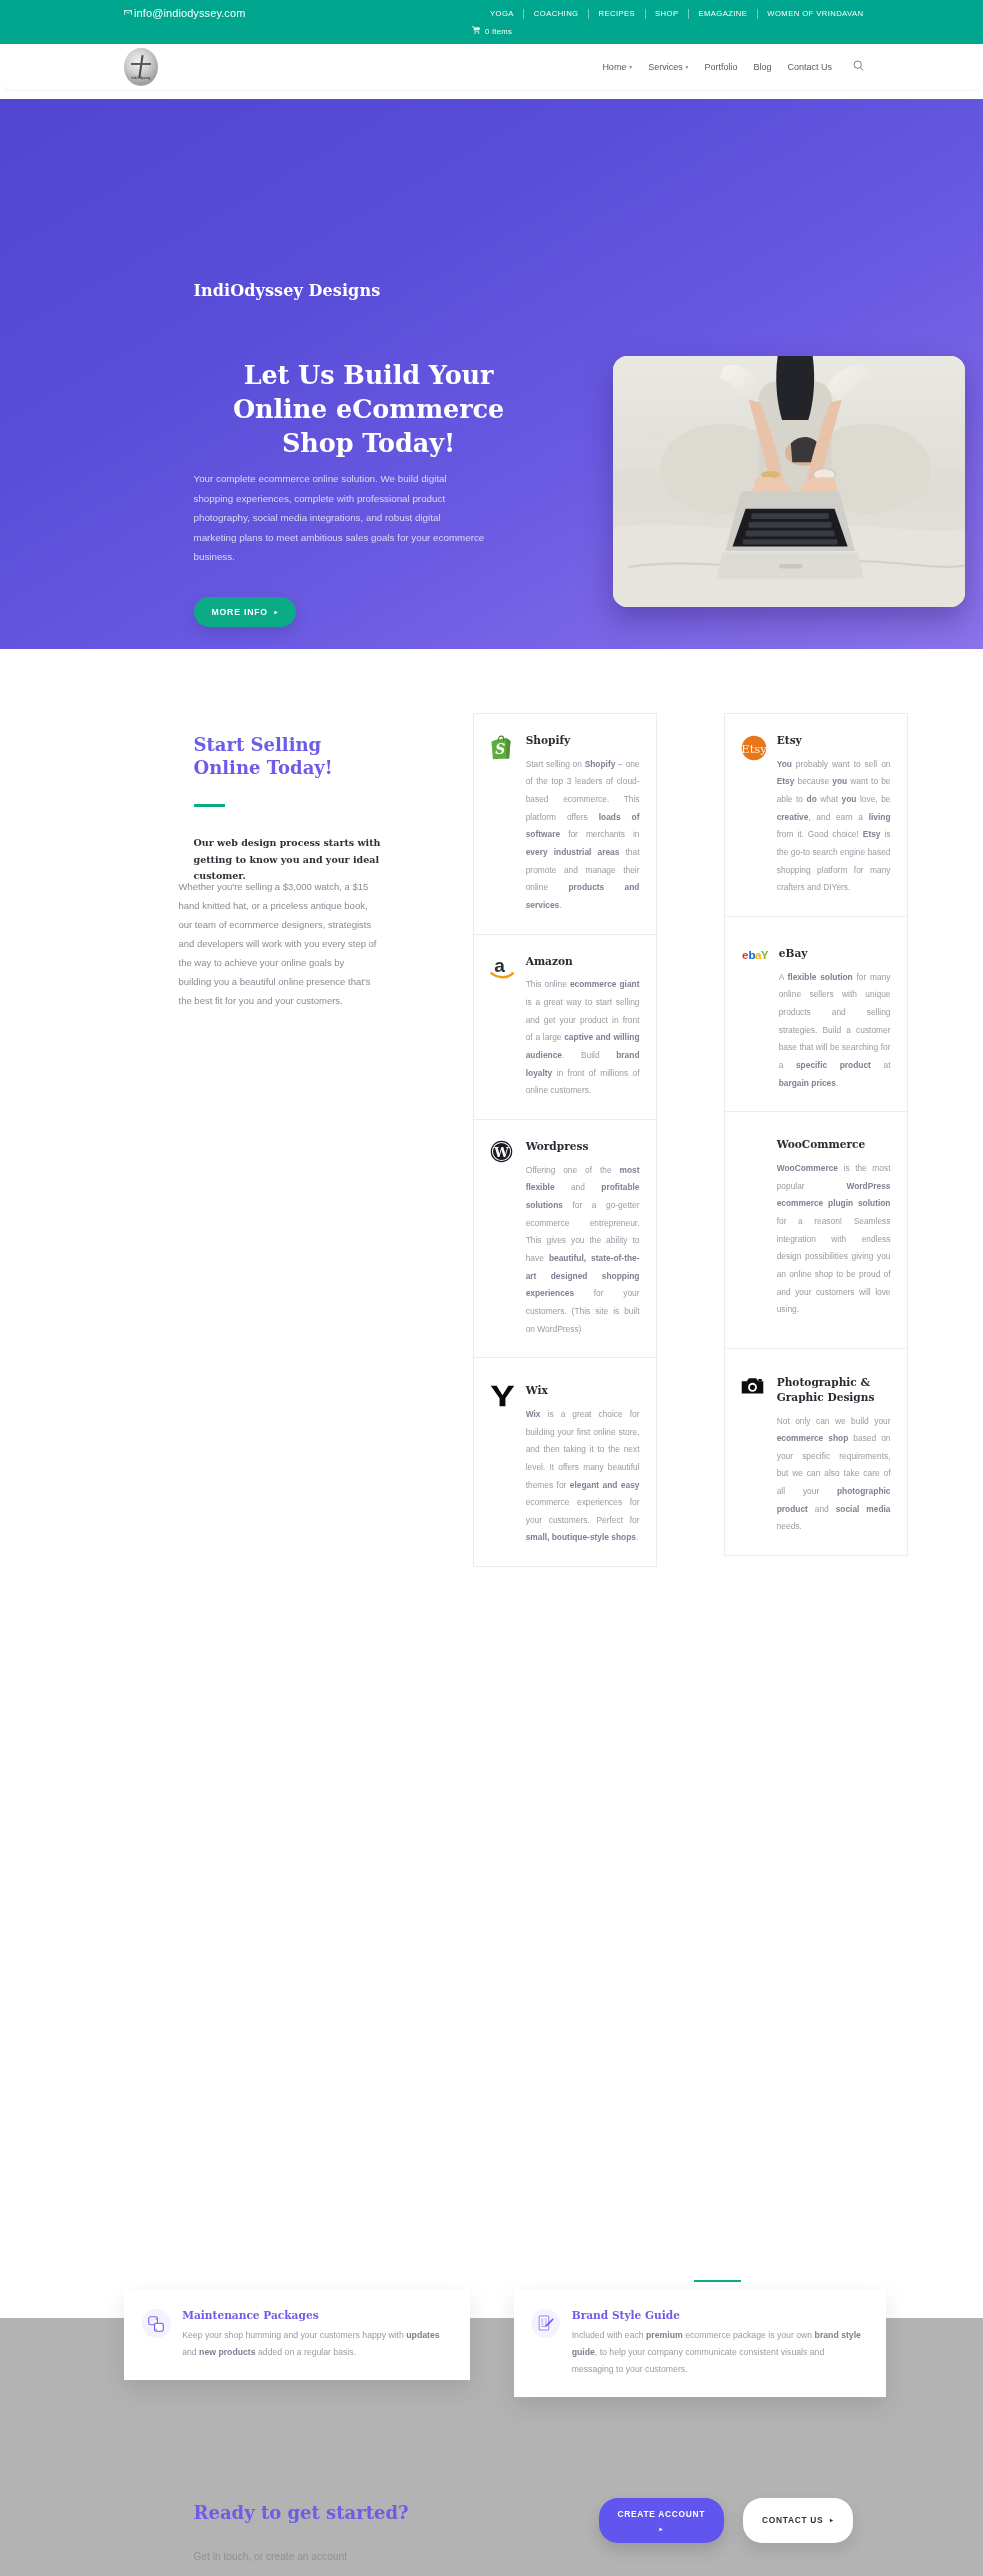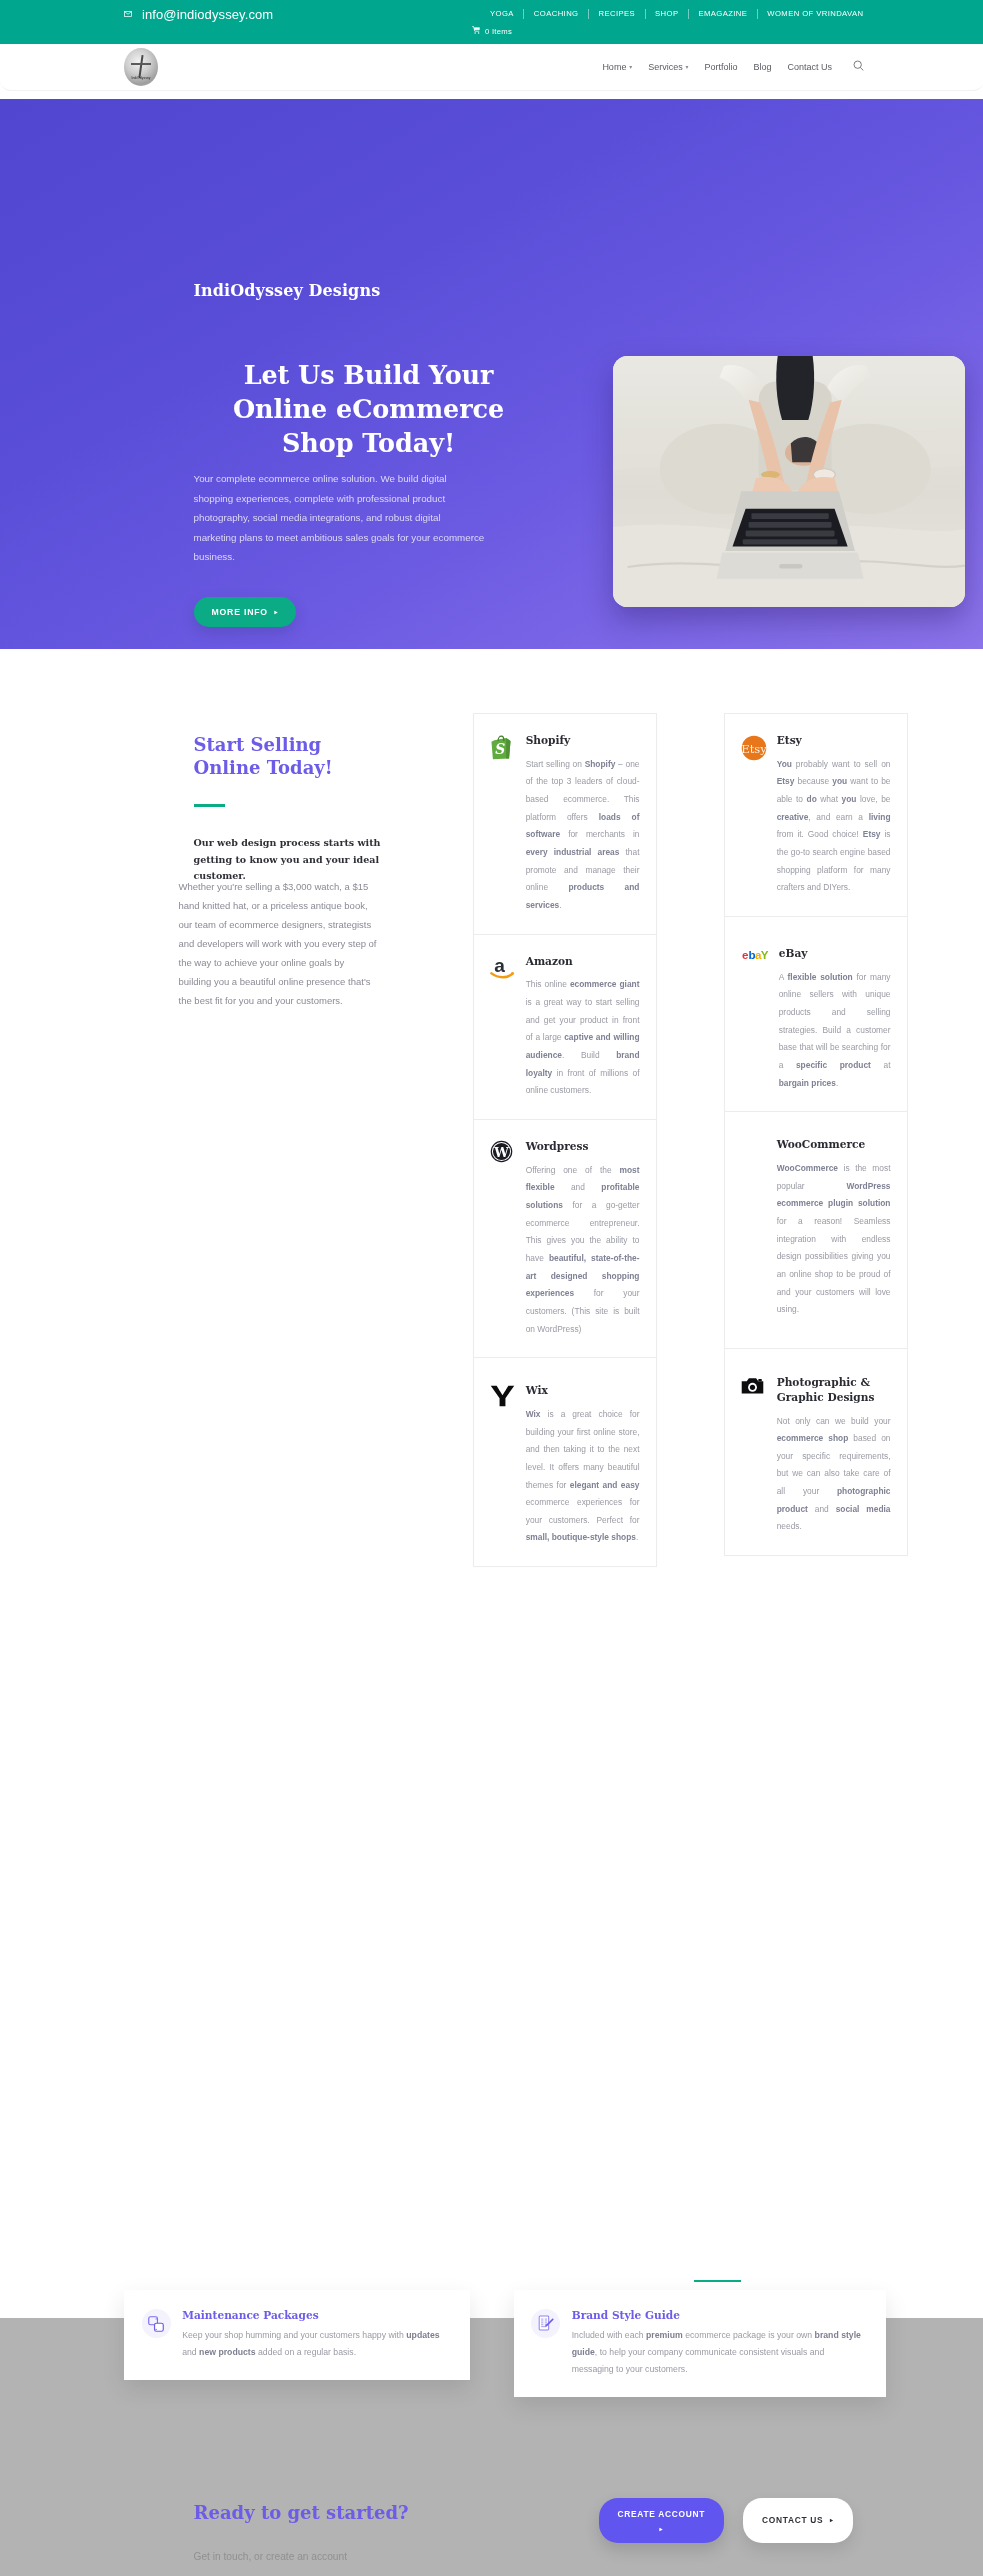--- a/index.html
+++ b/index.html
@@ -16,22 +16,22 @@
   .topbar {
     background: #00a78e;
     height: 44px;
     position: relative;
   }
   .topbar-inner {
     width: 787px; margin: 0 auto; position: relative; height: 44px;
   }
   .email-line {
     position: absolute; left: 25.5px; top: 6.6px;
-    font-size: 13px; color: #ffffff; letter-spacing: 0.1px;
-    display: flex; align-items: center; gap: 10px;
+    font-size: 11px; color: #ffffff; letter-spacing: 0.1px;
+    display: flex; align-items: center; gap: 2px;
   }
   .env-icon { display:inline-block; width: 8px; height: 5.8px; position: relative; }
   .env-icon svg { display:block; }
   .topnav {
     position: absolute; right: 22px; top: 8.7px;
     display: flex; align-items: center;
   }
   .topnav a {
     color: #ffffff; text-decoration: none; font-size: 7.7px;
     letter-spacing: 0.4px; padding: 0 9.5px; line-height: 10.2px;

